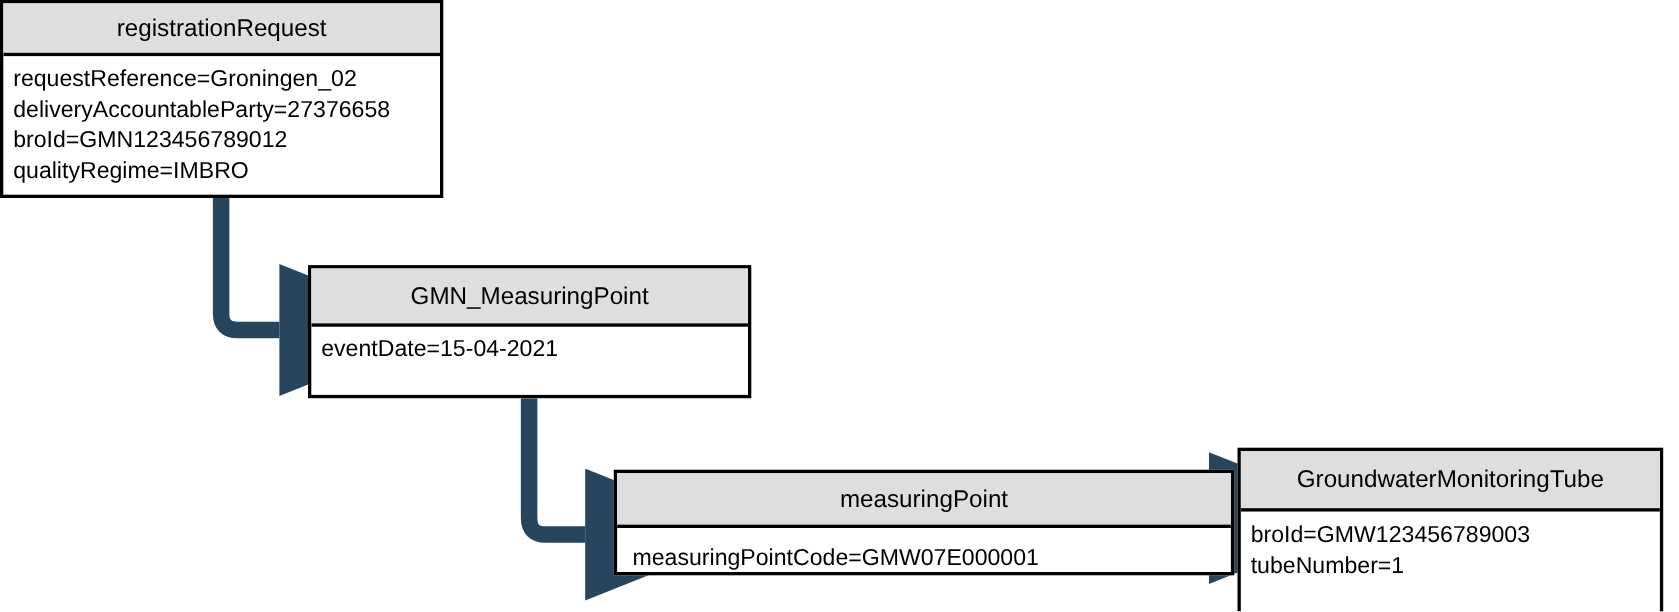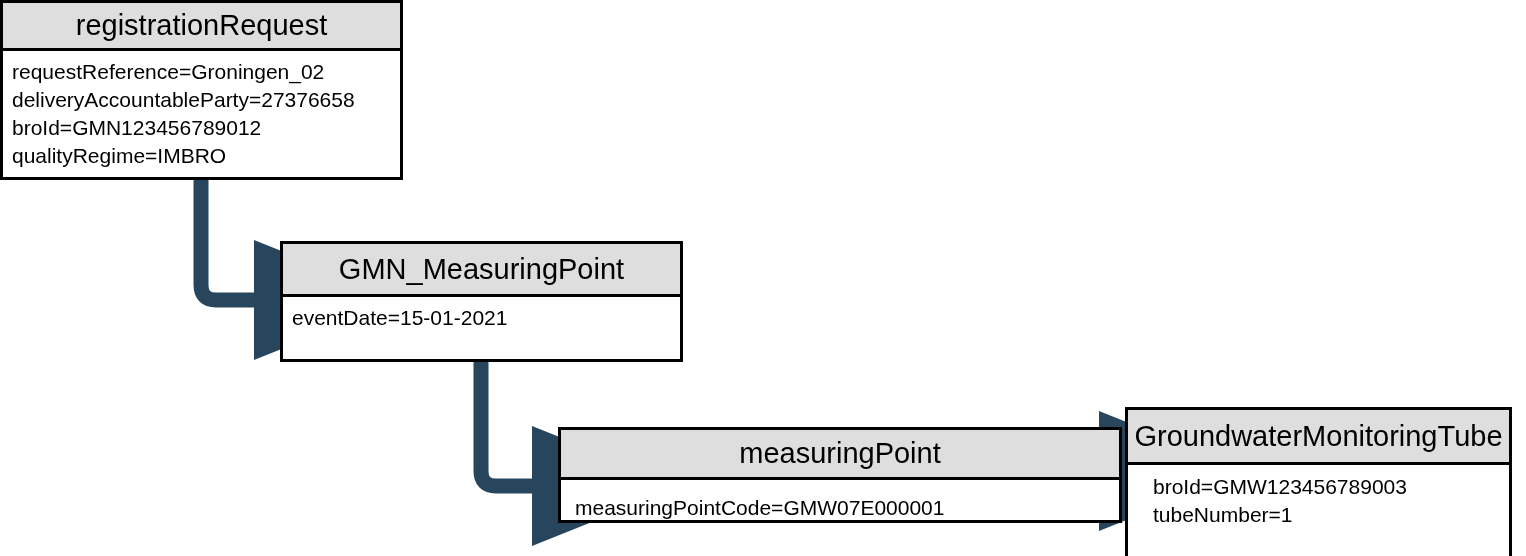--- a/index.html
+++ b/index.html
@@ -22,21 +22,21 @@
     box-sizing: border-box;
     border: 3px solid #000000;
     background: #ffffff;
     overflow: hidden;
   }
   .uml-header {
     box-sizing: border-box;
     background: #dedede;
     border-bottom: 3px solid #000000;
     text-align: center;
-    font-size: 29px;
+    font-size: 22px;
     color: #000000;
     line-height: 1.0;
     white-space: nowrap;
     overflow: hidden;
   }
   .uml-body {
     box-sizing: border-box;
     padding: 7px 0 0 9px;
     font-size: 21px;
     color: #000000;
@@ -87,32 +87,32 @@
       <div class="attr-line">requestReference=Groningen_02</div>
       <div class="attr-line">deliveryAccountableParty=27376658</div>
       <div class="attr-line">broId=GMN123456789012</div>
       <div class="attr-line">qualityRegime=IMBRO</div>
     </div>
   </div>
 
   <div class="uml-box" style="left:280px; top:241px; width:403px; height:121px;">
     <div class="uml-header" style="height:53px; line-height:50px;">GMN_MeasuringPoint</div>
     <div class="uml-body">
-      <div class="attr-line">eventDate=15-01-2021</div>
+      <div class="attr-line">eventDate=15-04-2021</div>
     </div>
   </div>
 
   <div class="uml-box" style="left:558px; top:427px; width:564px; height:96px;">
     <div class="uml-header" style="height:50px; line-height:47px;">measuringPoint</div>
     <div class="uml-body" style="padding-top:14px; padding-left:14px;">
       <div class="attr-line">measuringPointCode=GMW07E000001</div>
     </div>
   </div>
 
   <div class="uml-box" style="left:1125px; top:407px; width:387px; height:156px;">
     <div class="uml-header" style="height:55px; line-height:52px;">GroundwaterMonitoringTube</div>
-    <div class="uml-body" style="padding-top:8px; padding-left:25px;">
+    <div class="uml-body" style="padding-top:8px; padding-left:9px;">
       <div class="attr-line">broId=GMW123456789003</div>
       <div class="attr-line">tubeNumber=1</div>
     </div>
   </div>
 
 </div>
 
 </body></html>

